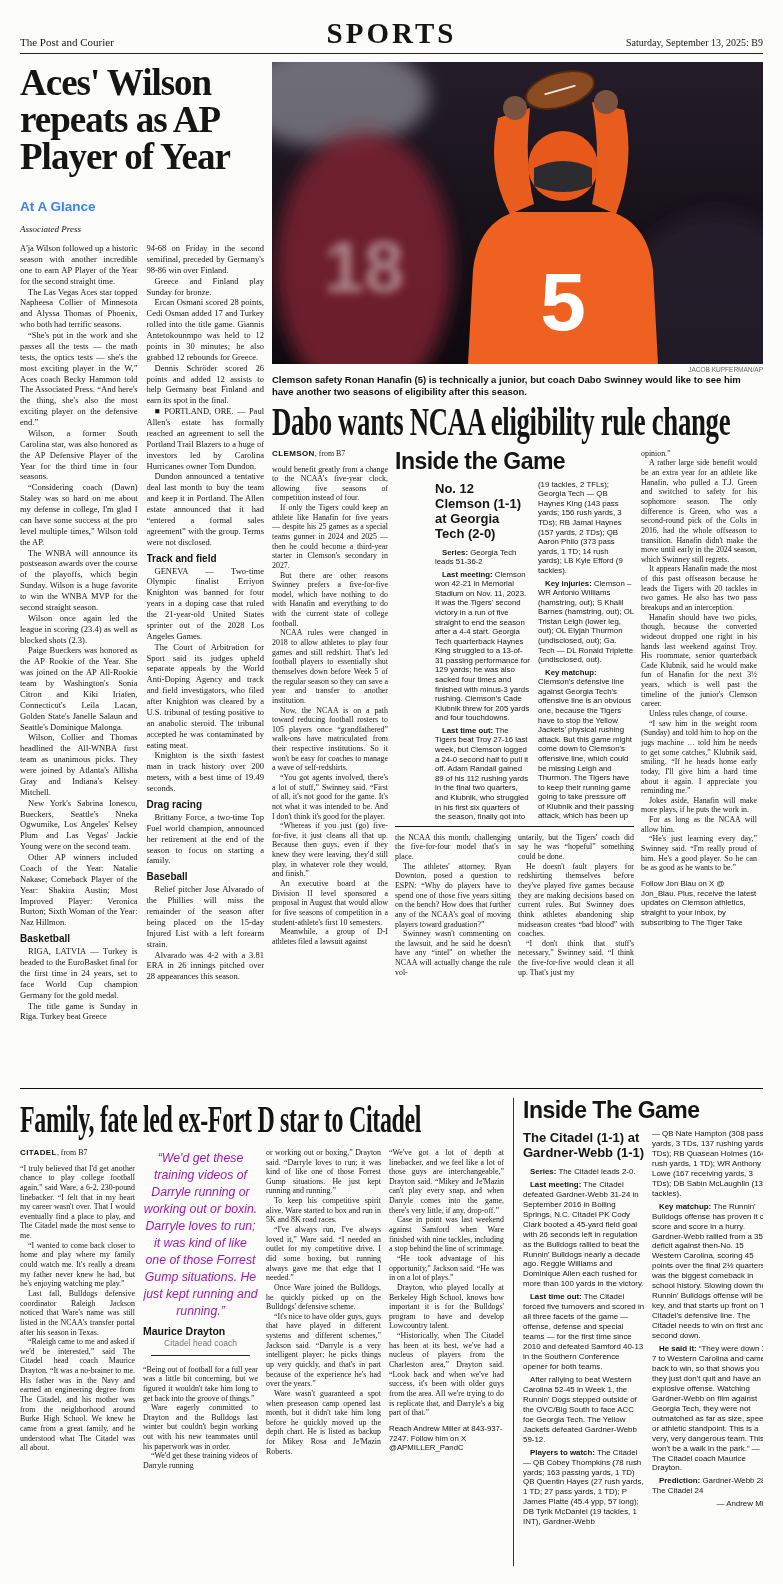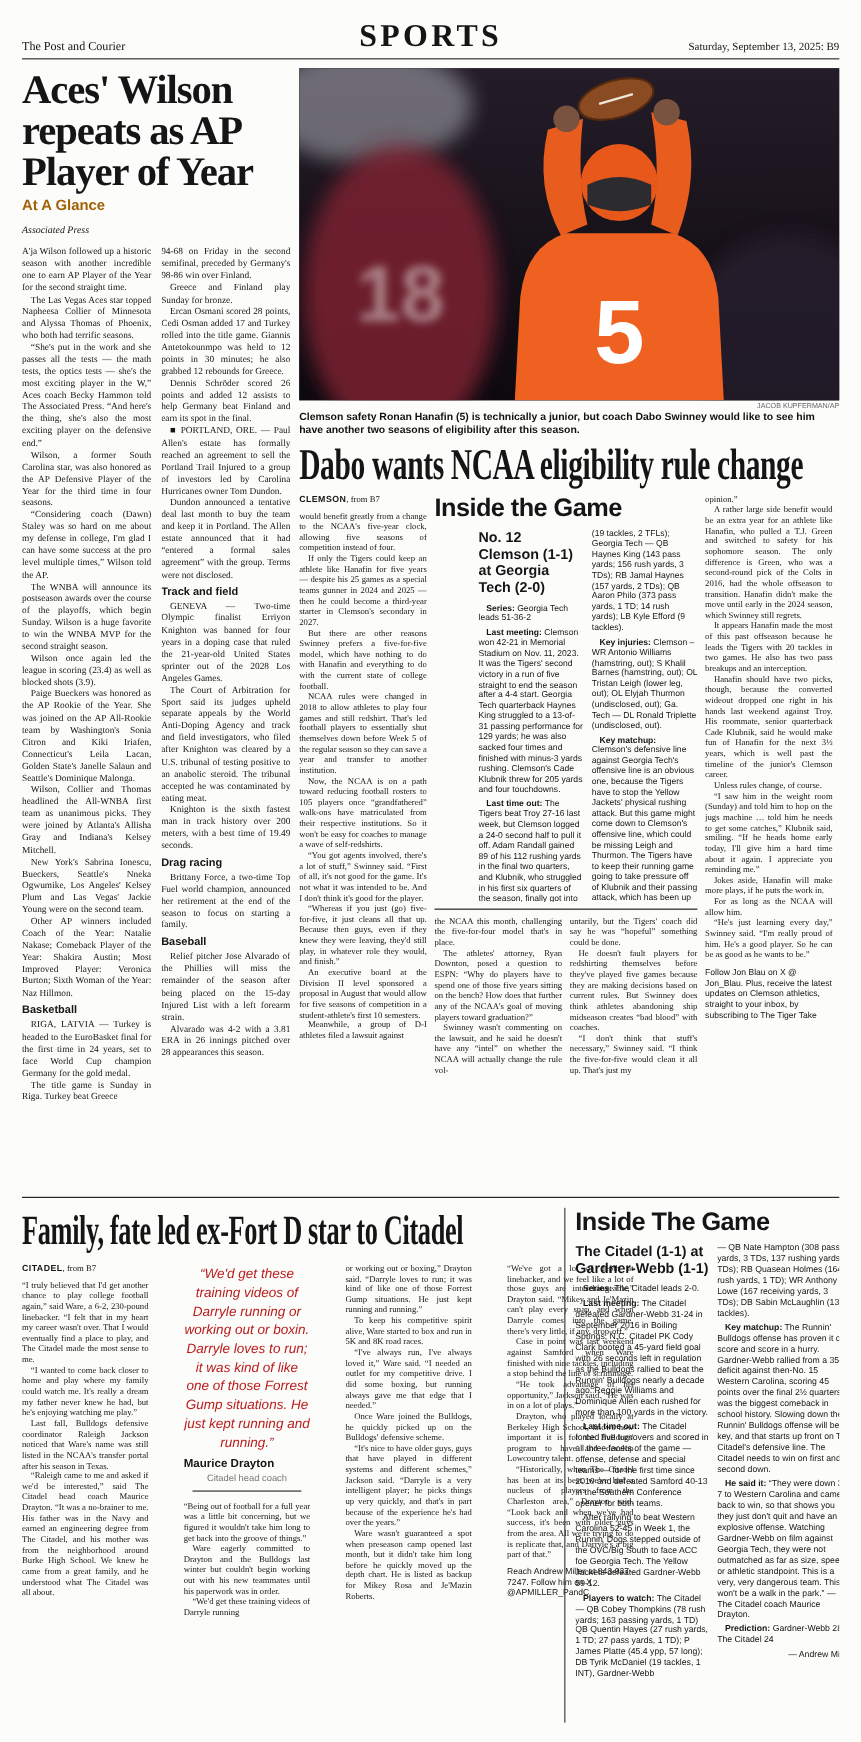--- a/index.html
+++ b/index.html
@@ -32,21 +32,21 @@
     line-height:1.25 !important; text-indent:0 !important; text-align:left !important; margin-top:6px; }
   .contag { font-size:8px; margin-bottom:6px; text-indent:0 !important; text-align:left !important; }
   .contag strong { font-family:"Liberation Sans", sans-serif; font-size:8px; letter-spacing:0.4px; }
 
   
   .top-section { display:flex; margin-top:8px; height:1018px; }
   .aces { width:244px; flex:none; }
   .aces-hl { font-size:37px; line-height:1.0; letter-spacing:-1px; font-weight:bold;
     width:240px; margin-top:2px; }
   .kicker { font-family:"Liberation Sans", sans-serif; font-weight:bold; font-size:13.5px;
-    color:#a16207; margin:4px 0 10px; }
+    color:#3b82f6; margin:24px 0 10px; }
   .byline { font-style:italic; font-size:9px; margin-bottom:9px; }
   .aces-cols { height:830px; }
   .aces-cols .col { width:118px; }
   .aces-cols .col + .col { margin-left:9px; }
 
   .dabo-zone { width:491px; flex:none; margin-left:8px; }
   .photo { width:491px; height:302px; overflow:hidden; background:#120e14; }
   .credit { font-family:"Liberation Sans", sans-serif; font-size:6.5px; color:#666;
     text-align:right; margin:2px 0 1px; }
   .caption { font-family:"Liberation Sans", sans-serif; font-weight:bold; font-size:9.5px;
@@ -68,26 +68,26 @@
   .below-row .col + .col { margin-left:7px; }
 
   
   .section-divider { border:0; border-top:1.5px solid #111; margin:8px 0 9px; }
 
   
   .bottom-section { display:flex; height:468px; }
   .family { width:484px; flex:none; }
   .family-hl { font-size:38px; font-weight:bold; white-space:nowrap; letter-spacing:-0.5px;
     transform:scaleX(0.63); transform-origin:0 50%; width:158%; line-height:1.05; margin:2px 0 8px; }
-  .family-cols { height:392px;gap:24px; }
+  .family-cols { height:392px; }
   .family-cols .col { width:115px; flex:none; }
   .family-cols .col + .col { margin-left:8px; }
   .pullquote { margin-top:2px; }
   .pq-text { font-family:"Liberation Sans", sans-serif; font-style:italic; font-size:12.3px;
-    line-height:1.38; color:#b91c1c; text-align:center; }
+    line-height:1.38; color:#a21caf; text-align:center; }
   .pq-attr { font-family:"Liberation Sans", sans-serif; font-weight:bold; font-size:10.5px;
     text-align:left; margin-top:5px; }
   .pq-role { font-family:"Liberation Sans", sans-serif; font-size:8.5px; color:#777;
     text-align:center; margin:1px 0 7px; }
   .pq-rule { border:0; border-top:1.5px solid #222; margin:4px 8px 9px; }
   .vdiv { width:1px; background:#333; margin:0 9px; flex:none; }
   .cbox { flex:1; overflow:hidden; }
   .cbox-cols { height:405px; }
   .cbox-cols .col { width:122px; flex:none; }
   .cbox-cols .col + .col { margin-left:7px; }
@@ -111,35 +111,35 @@
       <div class="kicker">At A Glance</div>
       <div class="byline">Associated Press</div>
       <div class="cols aces-cols">
         <div class="col serifcol">
             <p class="ni">A'ja Wilson followed up a historic season with another incredible one to earn AP Player of the Year for the second straight time.</p>
             <p>The Las Vegas Aces star topped Napheesa Collier of Minnesota and Alyssa Thomas of Phoenix, who both had terrific seasons.</p>
             <p>“She's put in the work and she passes all the tests — the math tests, the optics tests — she's the most exciting player in the W,” Aces coach Becky Hammon told The Associated Press. “And here's the thing, she's also the most exciting player on the defensive end.”</p>
             <p>Wilson, a former South Carolina star, was also honored as the AP Defensive Player of the Year for the third time in four seasons.</p>
             <p>“Considering coach (Dawn) Staley was so hard on me about my defense in college, I'm glad I can have some success at the pro level multiple times,” Wilson told the AP.</p>
             <p>The WNBA will announce its postseason awards over the course of the playoffs, which begin Sunday. Wilson is a huge favorite to win the WNBA MVP for the second straight season.</p>
-            <p>Wilson once again led the league in scoring (23.4) as well as blocked shots (3.9).</p>
+            <p>Wilson once again led the league in scoring (23.4) as well as blocked shots (2.3).</p>
             <p>Paige Bueckers was honored as the AP Rookie of the Year. She was joined on the AP All-Rookie team by Washington's Sonia Citron and Kiki Iriafen, Connecticut's Leila Lacan, Golden State's Janelle Salaun and Seattle's Dominique Malonga.</p>
             <p>Wilson, Collier and Thomas headlined the All-WNBA first team as unanimous picks. They were joined by Atlanta's Allisha Gray and Indiana's Kelsey Mitchell.</p>
             <p>New York's Sabrina Ionescu, Bueckers, Seattle's Nneka Ogwumike, Los Angeles' Kelsey Plum and Las Vegas' Jackie Young were on the second team.</p>
             <p>Other AP winners included Coach of the Year: Natalie Nakase; Comeback Player of the Year: Shakira Austin; Most Improved Player: Veronica Burton; Sixth Woman of the Year: Naz Hillmon.</p>
             <h4 class="subhead">Basketball</h4>
             <p>RIGA, LATVIA — Turkey is headed to the EuroBasket final for the first time in 24 years, set to face World Cup champion Germany for the gold medal.</p>
             <p>The title game is Sunday in Riga. Turkey beat Greece</p>
           </div>
         <div class="col serifcol">
             <p class="ni">94-68 on Friday in the second semifinal, preceded by Germany's 98-86 win over Finland.</p>
             <p>Greece and Finland play Sunday for bronze.</p>
             <p>Ercan Osmani scored 28 points, Cedi Osman added 17 and Turkey rolled into the title game. Giannis Antetokounmpo was held to 12 points in 30 minutes; he also grabbed 12 rebounds for Greece.</p>
             <p>Dennis Schröder scored 26 points and added 12 assists to help Germany beat Finland and earn its spot in the final.</p>
-            <p>■ PORTLAND, ORE. — Paul Allen's estate has formally reached an agreement to sell the Portland Trail Injured to a group of investors led by Carolina Hurricanes owner Tom Dundon.</p>
+            <p>■ PORTLAND, ORE. — Paul Allen's estate has formally reached an agreement to sell the Portland Trail Blazers to a huge of investors led by Carolina Hurricanes owner Tom Dundon.</p>
             <p>Dundon announced a tentative deal last month to buy the team and keep it in Portland. The Allen estate announced that it had “entered a formal sales agreement” with the group. Terms were not disclosed.</p>
             <h4 class="subhead">Track and field</h4>
             <p>GENEVA — Two-time Olympic finalist Erriyon Knighton was banned for four years in a doping case that ruled the 21-year-old United States sprinter out of the 2028 Los Angeles Games.</p>
             <p>The Court of Arbitration for Sport said its judges upheld separate appeals by the World Anti-Doping Agency and track and field investigators, who filed after Knighton was cleared by a U.S. tribunal of testing positive to an anabolic steroid. The tribunal accepted he was contaminated by eating meat.</p>
             <p>Knighton is the sixth fastest man in track history over 200 meters, with a best time of 19.49 seconds.</p>
             <h4 class="subhead">Drag racing</h4>
             <p>Brittany Force, a two-time Top Fuel world champion, announced her retirement at the end of the season to focus on starting a family.</p>
             <h4 class="subhead">Baseball</h4>
             <p>Relief pitcher Jose Alvarado of the Phillies will miss the remainder of the season after being placed on the 15-day Injured List with a left forearm strain.</p>
             <p>Alvarado was 4-2 with a 3.81 ERA in 26 innings pitched over 28 appearances this season.</p>

